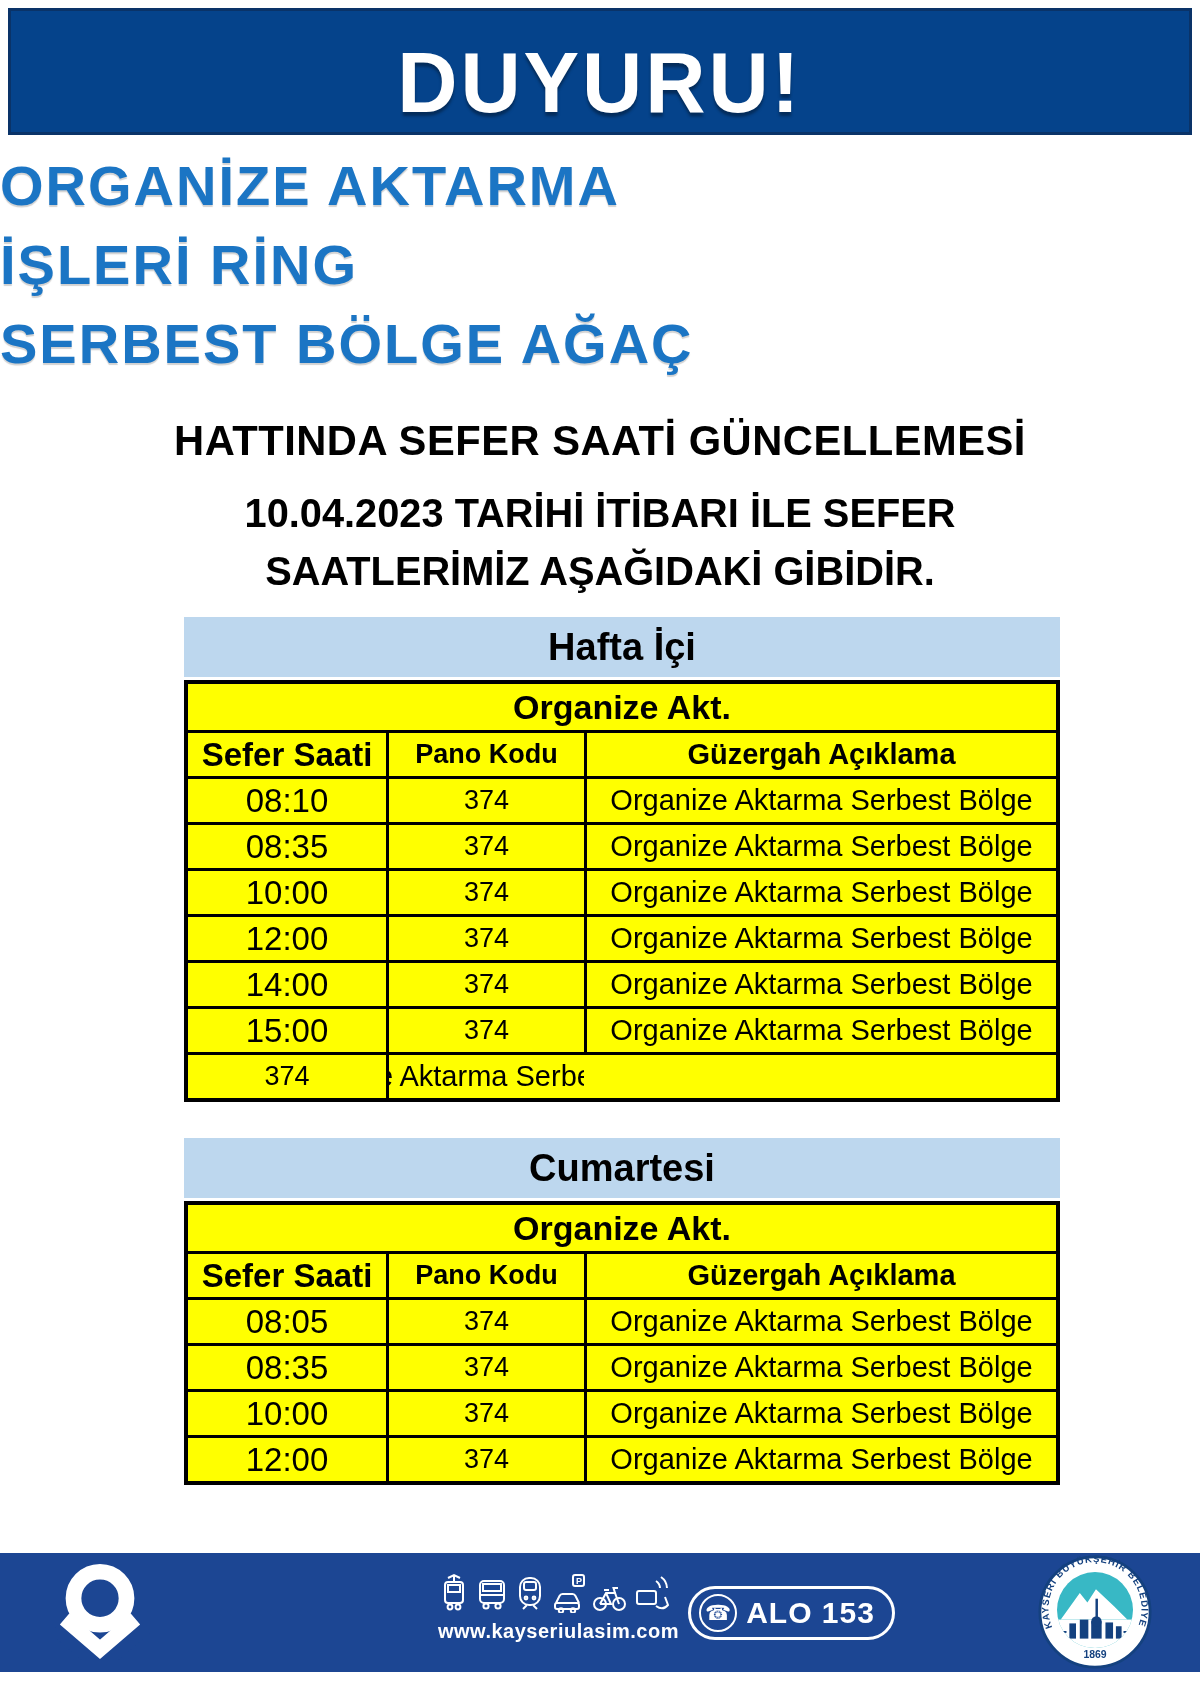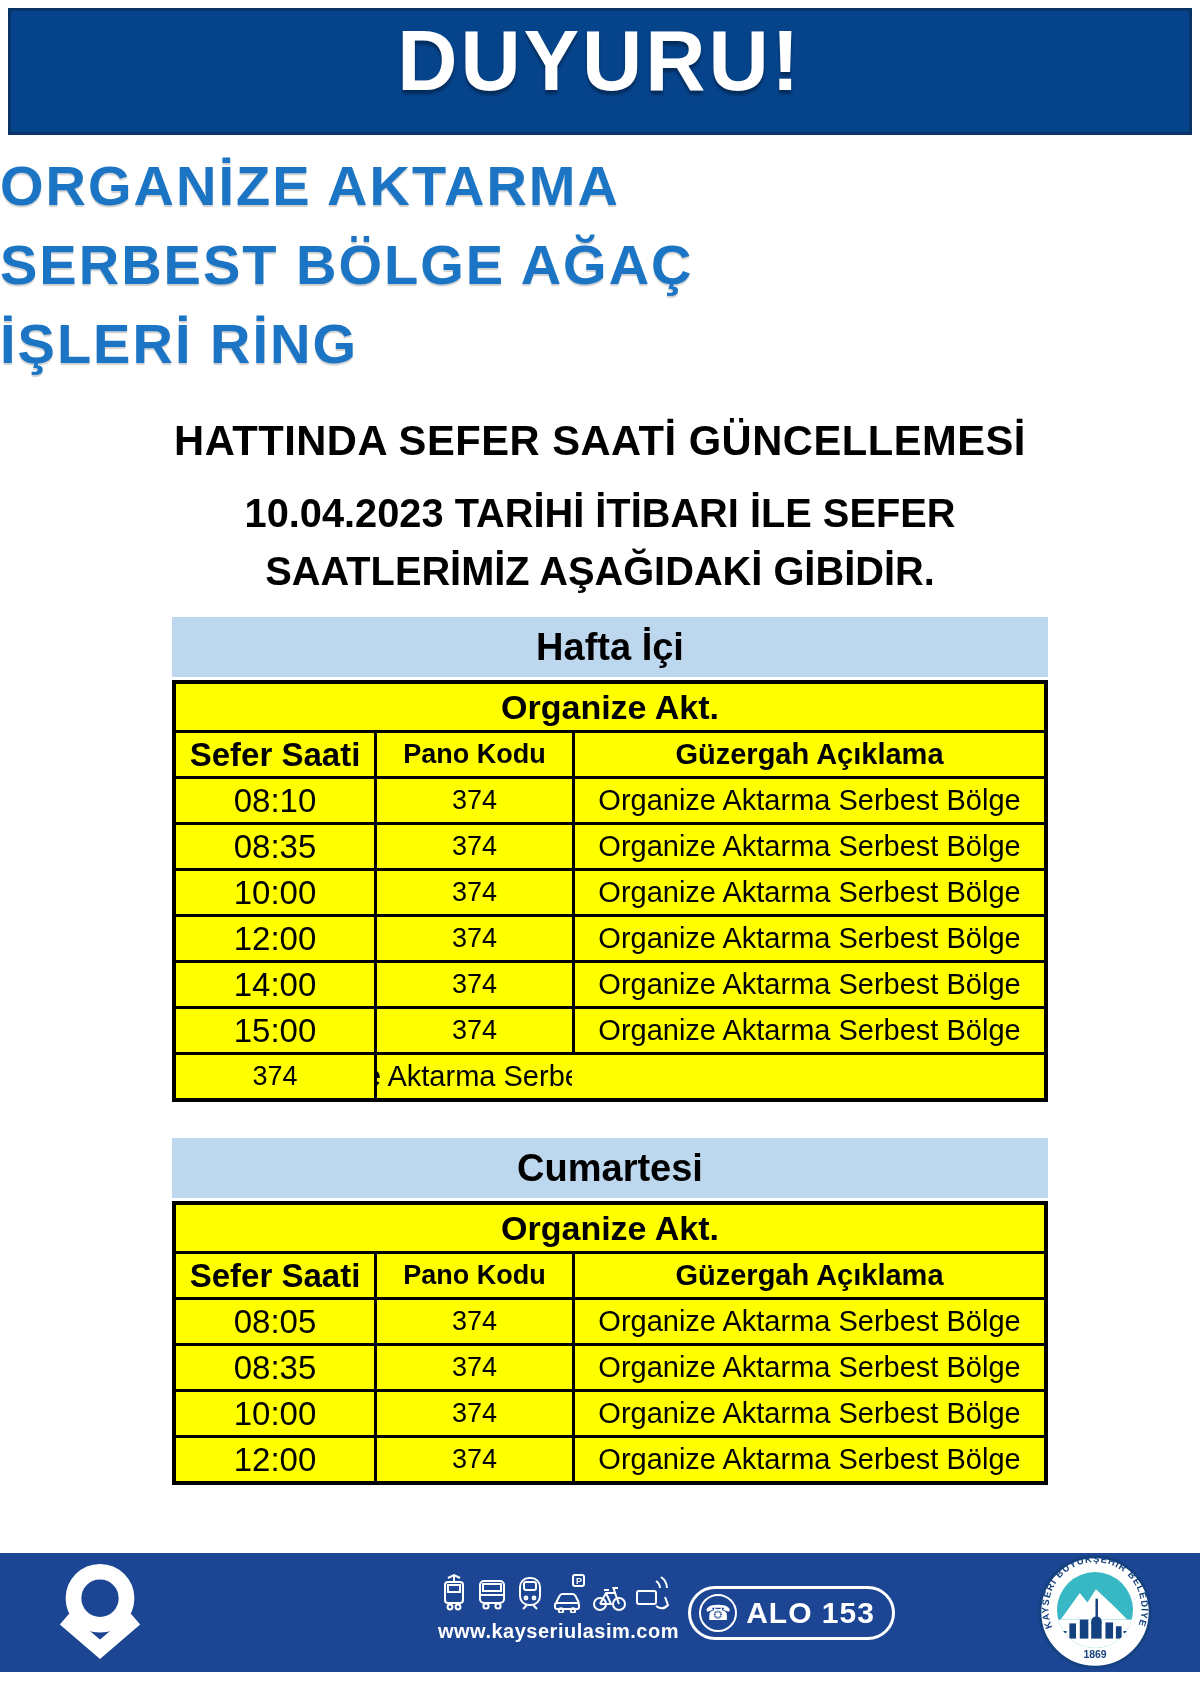--- a/index.html
+++ b/index.html
@@ -2,38 +2,38 @@
 <html><head>
 <meta charset="utf-8">
 <style>
   * { box-sizing: border-box; margin: 0; padding: 0; }
   body { background:#ffffff; font-family:"Liberation Sans", sans-serif; }
   .page { position:relative; width:1200px; height:1697px; background:#fff; overflow:hidden; margin:0 auto; }
 
   
   .banner { position:absolute; top:8px; left:8px; right:8px; height:127px;
             background:#05438B; border:3px solid #0A3368;
-            display:flex; align-items:flex-start; justify-content:center; }
+            display:flex; align-items:flex-end; justify-content:center; }
   .banner-title { color:#fff; font-size:86px; font-weight:bold; letter-spacing:3px;
                   transform:scaleX(0.97); text-shadow:0 4px 3px rgba(0,0,0,.35); }
 
   
   .headline { position:absolute; top:146px; left:0; width:100%; 
               color:#1B75C4; font-weight:bold; font-size:56px; line-height:79px; letter-spacing:2px;
               text-shadow:0 2px 1px rgba(0,0,0,.18); }
 
   
   .subtitle { position:absolute; top:416px; left:0; width:100%; text-align:center;
               color:#000; font-size:43px; font-weight:bold; letter-spacing:.5px;
               transform:scaleX(0.97); }
   .notice { position:absolute; top:484px; left:0; width:100%; text-align:center;
             color:#000; font-size:41px; font-weight:bold; line-height:58px; transform:scaleX(0.97); }
 
   
-  .schedule-block { position:absolute; left:172px; width:876px; }
+  .schedule-block { position:absolute; left:184px; width:876px; }
   .day-band { height:60px; background:#BDD7EE; display:flex; align-items:center; justify-content:center;
               font-size:38px; font-weight:bold; color:#000; }
   .sched-table { margin-top:3px; border:4px solid #000; background:#FFFF00; }
   .t-row { display:grid; grid-template-columns:198px 198px 1fr; height:46px; }
   .stop-row { display:flex; }
   .head-row, .t-body .t-row { border-top:3px solid #000; }
   .cell { display:flex; align-items:center; justify-content:center; color:#000; overflow:hidden; white-space:nowrap; }
   .cell + .cell { border-left:3px solid #000; }
   .stop-cell { width:100%; display:flex; align-items:center; justify-content:center;
                font-size:34px; font-weight:bold; }
@@ -64,22 +64,22 @@
 <body>
 
 <div class="page">
 
   <div class="banner">
     <div class="banner-title">DUYURU!</div>
   </div>
 
   <div class="headline">
     <div>ORGANİZE AKTARMA</div>
+    <div>İŞLERİ RİNG</div>
     <div>SERBEST BÖLGE AĞAÇ</div>
-    <div>İŞLERİ RİNG</div>
   </div>
 
   <div class="subtitle">HATTINDA SEFER SAATİ GÜNCELLEMESİ</div>
 
   <div class="notice">
     <div>10.04.2023 TARİHİ İTİBARI İLE SEFER</div>
     <div>SAATLERİMİZ AŞAĞIDAKİ GİBİDİR.</div>
   </div>
 
   <section class="schedule-block" style="top:617px;">

